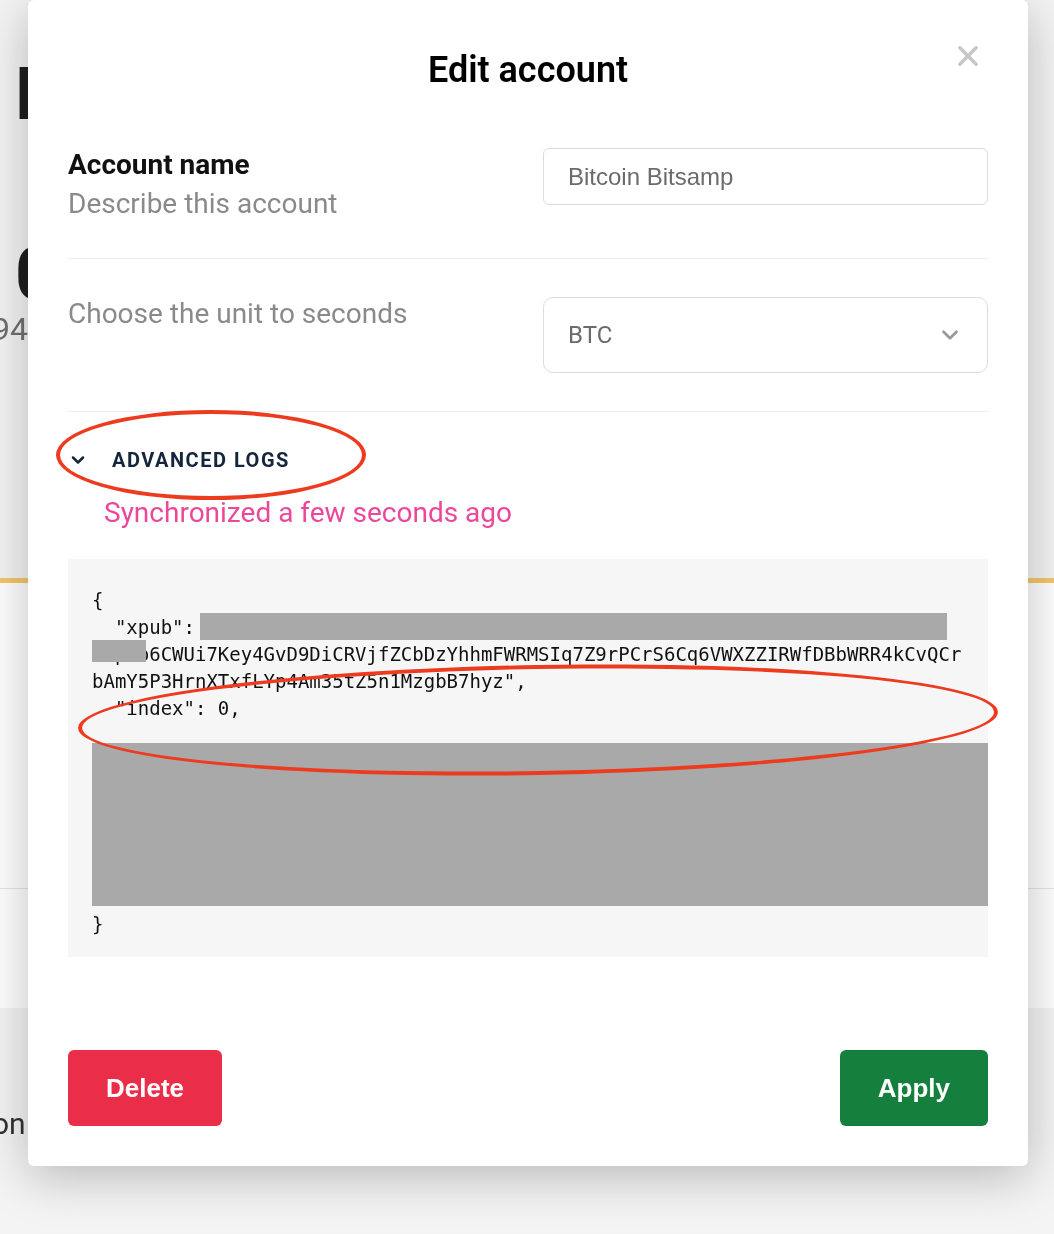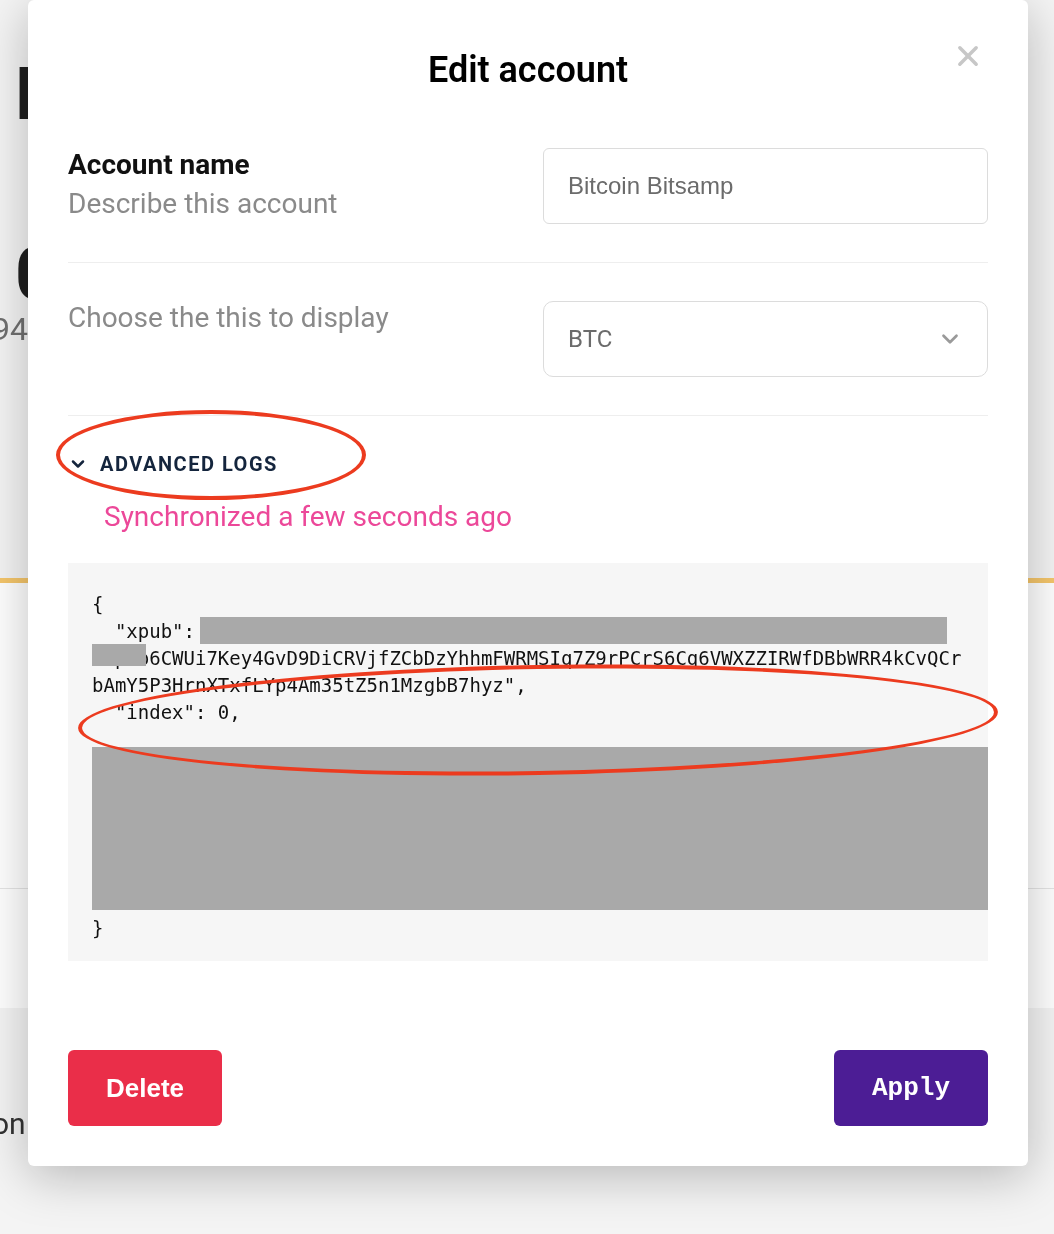--- a/index.html
+++ b/index.html
@@ -44,38 +44,38 @@
     display: flex; align-items: flex-start; justify-content: space-between;
     padding: 38px 0;
     border-bottom: 1px solid #eeeeee;
   }
   .form-row:last-of-type { border-bottom: 1px solid #eeeeee; }
   .label-col { flex: 1; padding-right: 20px; }
   .label-title { font-size: 28px; font-weight: 700; color: #111; margin-bottom: 6px; }
   .label-sub { font-size: 28px; color: #8a8a8a; }
   .input-col { width: 445px; }
   .text-input {
-    width: 100%; height: 76px;
+    width: 100%; height: 57px;
     border: 1px solid #dcdcdc; border-radius: 6px;
     font-size: 24px; color: #6b6b6b;
     padding: 17px 24px;
     background:#fff;
   }
   .select {
     width: 100%; height: 76px;
     border: 1px solid #dcdcdc; border-radius: 10px;
     font-size: 24px; color: #6b6b6b;
     padding: 0 24px;
     display:flex; align-items:center; justify-content:space-between;
     cursor:pointer; background:#fff;
   }
   .select svg { width:26px; height:26px; color:#9a9a9a; }
 
   .adv-toggle {
-    display:flex; align-items:center; gap:12px;
+    display:flex; align-items:center; gap:24px;
     margin-top: 36px; margin-bottom: 24px;
     cursor:pointer;
     font-size: 20px; font-weight:700; letter-spacing: 1.5px;
     color:#14253d;
   }
   .adv-toggle svg { width:20px; height:20px; }
 
   .sync-status { font-size: 28px; color:#ec4899; margin-left: 36px; margin-bottom: 30px; }
 
   .log-box {
@@ -104,21 +104,21 @@
     position:absolute; left:40px; right:40px; bottom:40px;
     display:flex; justify-content:space-between; align-items:flex-end;
   }
   .btn {
     height: 76px; padding: 0 38px;
     border:none; border-radius:6px;
     font-size: 26px; font-weight:600;
     cursor:pointer; color:#fff;
   }
   .btn-delete { background:#ea2e49; }
-  .btn-apply  { background:#4c1d95;font-family:Liberation Mono, monospace; }
+  .btn-apply  { background:#15803d; }
 
   
   .anno {
     position:absolute;
     border:4px solid #ec3b1f;
     border-radius:50%;
     pointer-events:none;
     z-index:10;
   }
   .anno-top { left:28px; top:410px; width:310px; height:90px; }
@@ -154,21 +154,21 @@
       <div class="label-title">Account name</div>
       <div class="label-sub">Describe this account</div>
     </div>
     <div class="input-col">
       <input class="text-input" type="text" value="Bitcoin Bitsamp" style="">
     </div>
   </div>
 
   <div class="form-row">
     <div class="label-col">
-      <div class="label-sub">Choose the this to display</div>
+      <div class="label-sub">Choose the unit to seconds</div>
     </div>
     <div class="input-col">
       <div class="select">
         <span>BTC</span>
         <svg viewBox="0 0 24 24" fill="none" stroke="currentColor" stroke-width="2.5" stroke-linecap="round" stroke-linejoin="round">
             <polyline points="6 9 12 15 18 9"></polyline>
           </svg>
       </div>
     </div>
   </div>

